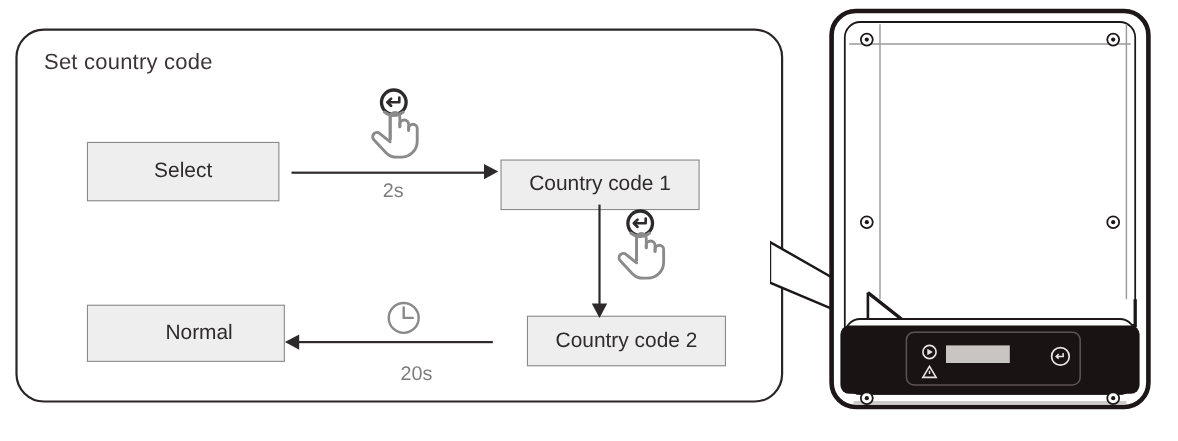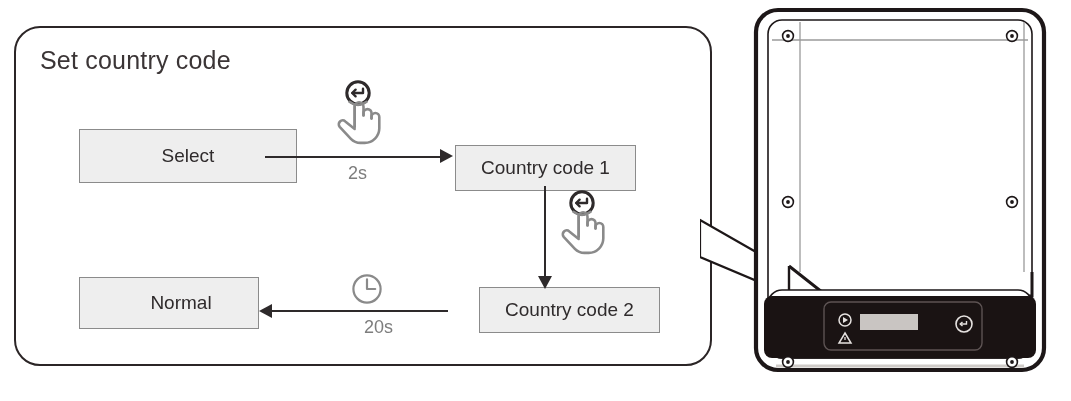--- a/index.html
+++ b/index.html
@@ -8,32 +8,32 @@
   #root{position:relative;width:1071px;height:401px;}
 
   
   .panel{
     position:absolute;left:14px;top:26px;width:698px;height:340px;
     border:2.5px solid #2b2526;border-radius:26px;background:#fff;
     box-sizing:border-box;
   }
   .panel-title{
     position:absolute;left:40px;top:46px;
-    font-size:25px;color:#3b3536;letter-spacing:.2px;white-space:nowrap;
+    font-size:20px;color:#3b3536;letter-spacing:.2px;white-space:nowrap;
   }
 
   
   .fbox{
     position:absolute;box-sizing:border-box;
     background:#eeeeee;border:1.6px solid #8b8b8b;
     display:flex;flex-direction:column;align-items:center;justify-content:center;
     color:#2f2b2c;font-size:19px;line-height:1.12;text-align:center;
     white-space:nowrap;
   }
-  #box-select      {left:79px; top:129px; width:218px;height:54px;text-align:center;}
+  #box-select      {left:79px; top:129px; width:175px;height:54px;text-align:center;}
   #box-code1       {left:455px;top:133px; width:181px;height:46px;margin-top:12px;}
   #box-code2       {left:455px;top:287px; width:181px;height:46px;margin-left:24px;}
   #box-normal      {left:79px; top:277px; width:180px;height:52px;padding-left:24px;}
 
   
   .ln{position:absolute;background:#2e2a2b;}
   #ln-h1{left:265px;top:155.5px;width:180px;height:2px;}
   #ln-v1{left:544px;top:186px;width:2px;height:92px;}
   #ln-h2{left:268px;top:309.5px;width:180px;height:2px;}
 
@@ -44,21 +44,21 @@
   #ar-down{left:538px;top:276px;
       border-left:7px solid transparent;border-right:7px solid transparent;
       border-top:13px solid #2e2a2b;}
   #ar-left{left:259px;top:303.5px;
       border-top:7px solid transparent;border-bottom:7px solid transparent;
       border-right:13px solid #2e2a2b;}
 
   
   .tlabel{position:absolute;color:#7d7d7d;font-size:18px;white-space:nowrap;}
   #lbl-2s {left:348px;top:163px;}
-  #lbl-20s{left:364px;top:317px;}
+  #lbl-20s{left:364px;top:329px;}
 
   
   .icon{position:absolute;}
   #ic-hand1{left:328px;top:80px;width:60px;height:68px;}
   #ic-hand2{left:552px;top:190px;width:60px;height:68px;}
   #ic-clock{left:350px;top:272px;width:34px;height:34px;}
 
   
   #device{position:absolute;left:732px;top:4px;width:336px;height:394px;}
 

